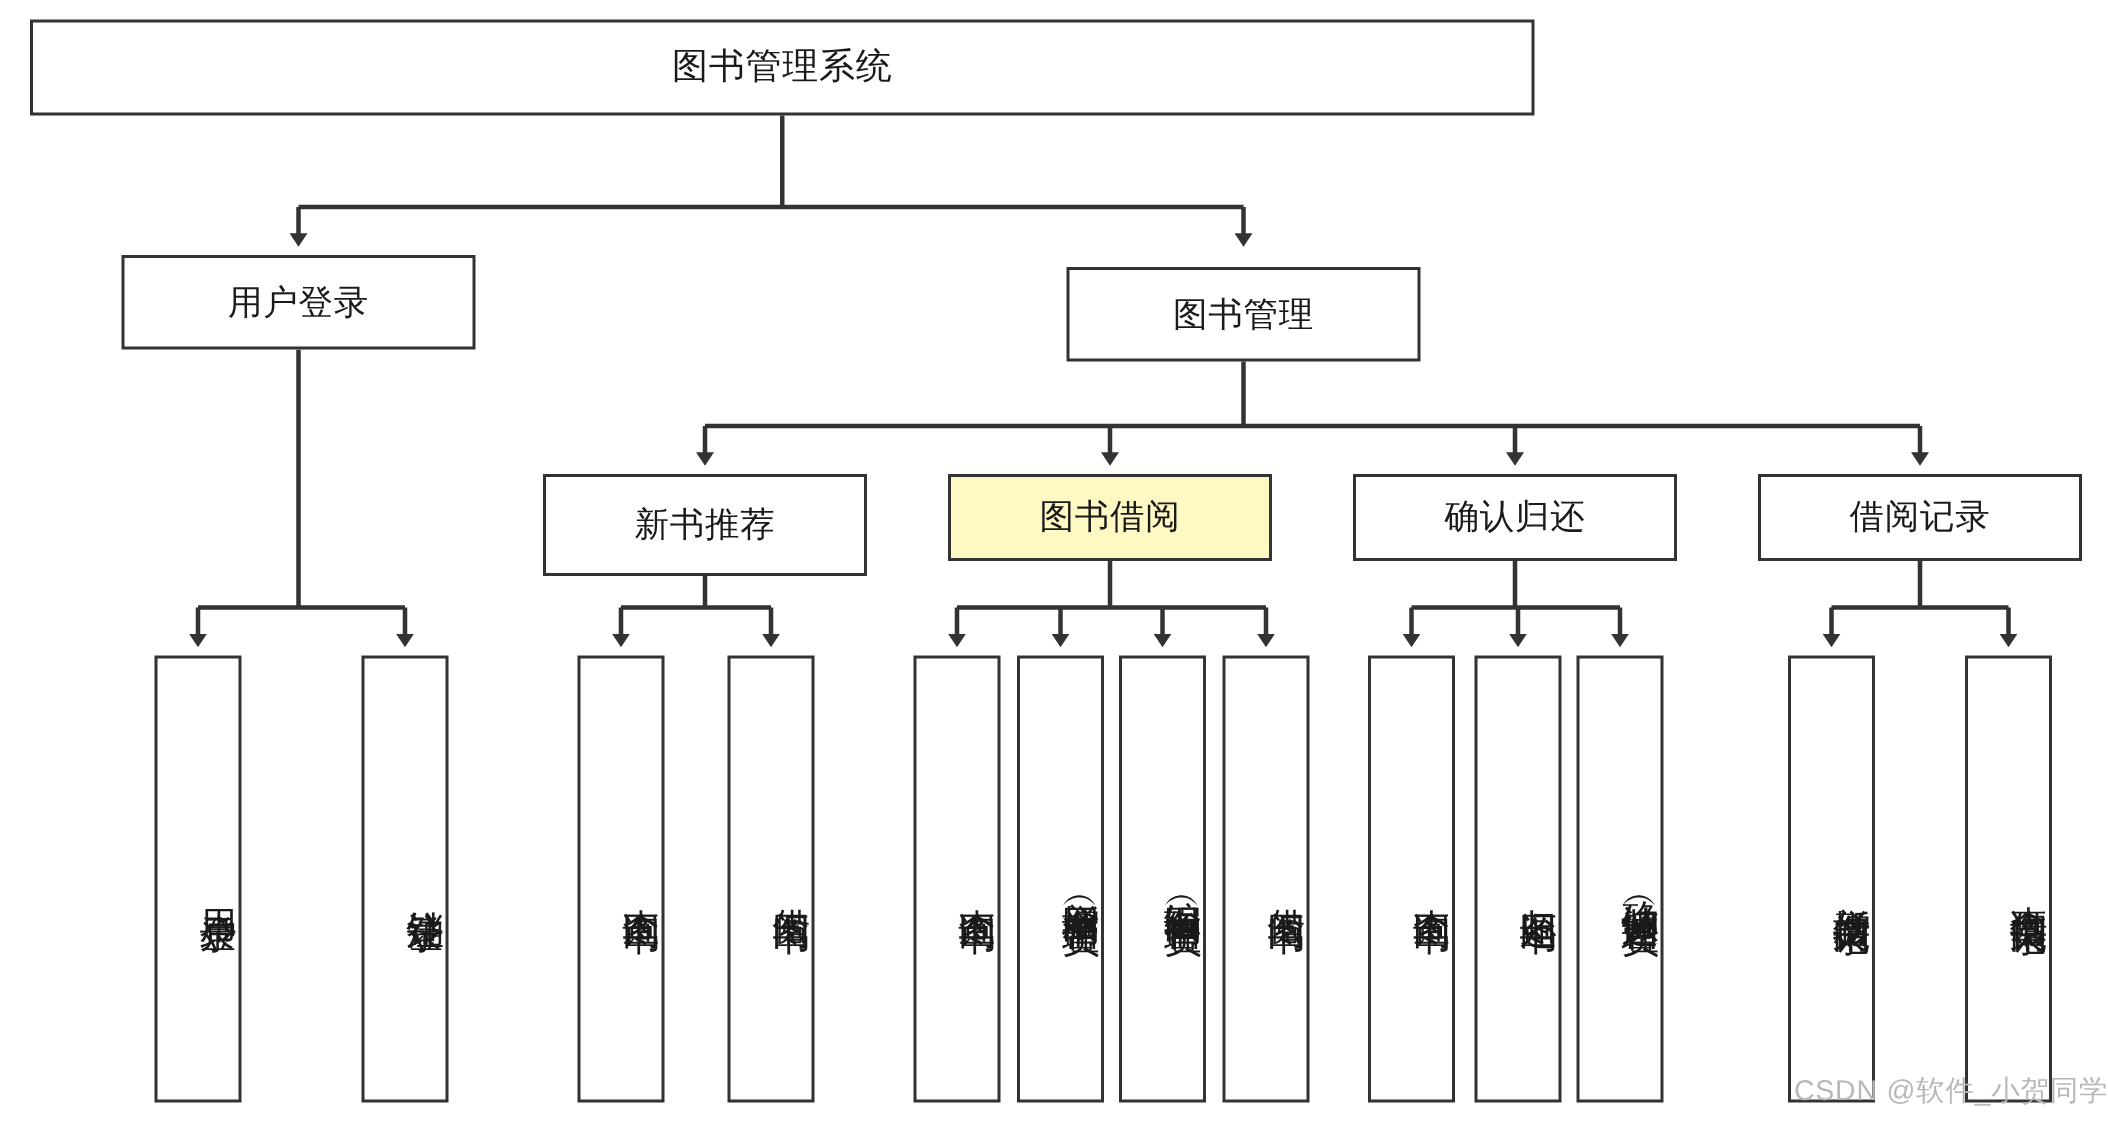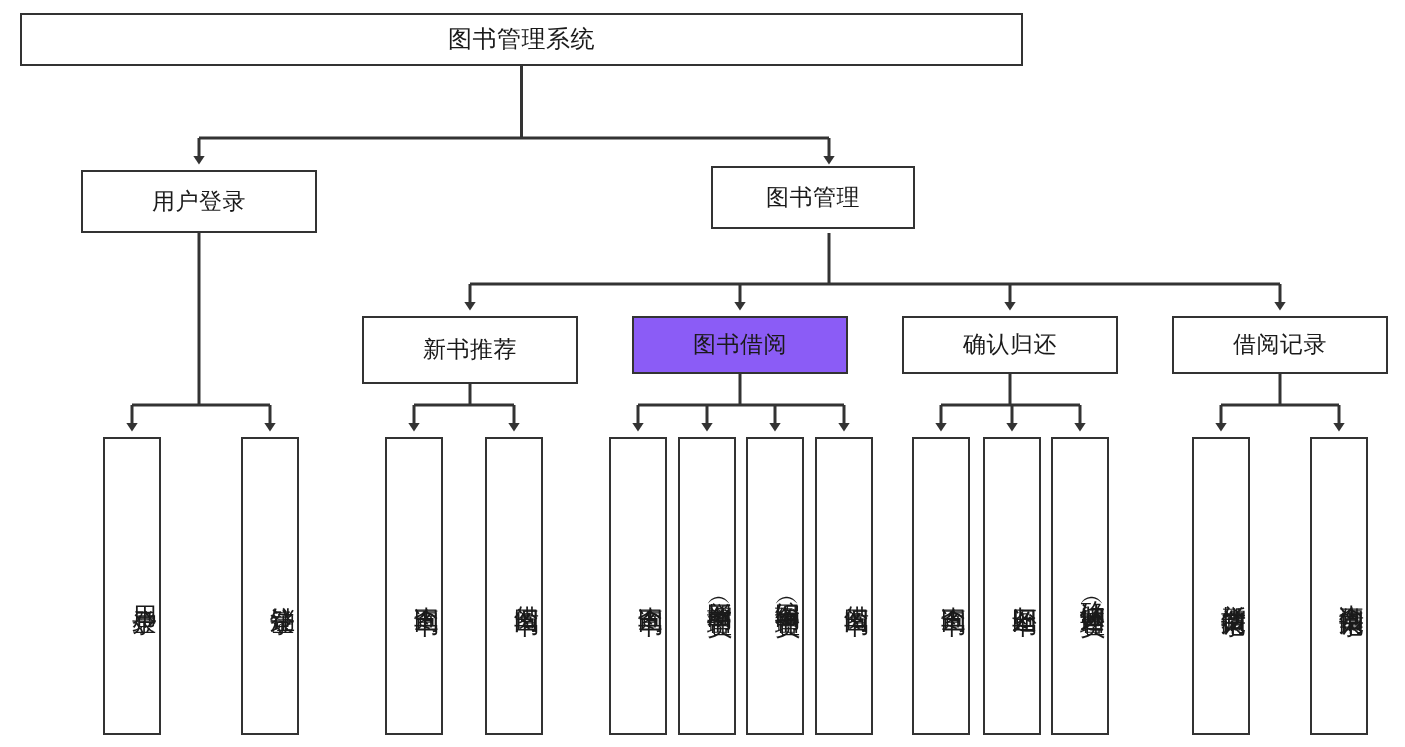--- a/index.html
+++ b/index.html
@@ -110,33 +110,33 @@
         <path d="M1012 405 L1012 424" stroke="#333333" stroke-width="3" fill="none" marker-end="url(#arrowhead)"></path>
         <path d="M1080 405 L1080 424" stroke="#333333" stroke-width="3" fill="none" marker-end="url(#arrowhead)"></path>
         <path d="M1280 374 L1280 405" stroke="#333333" stroke-width="3" fill="none"></path>
         <path d="M1221 405 L1339 405" stroke="#333333" stroke-width="3" fill="none"></path>
         <path d="M1221 405 L1221 424" stroke="#333333" stroke-width="3" fill="none" marker-end="url(#arrowhead)"></path>
         <path d="M1339 405 L1339 424" stroke="#333333" stroke-width="3" fill="none" marker-end="url(#arrowhead)"></path>
       </g>
   </svg>
 
   <div id="nodes-layer">
-      <div class="node horiz root" style="left: 20px; top: 13px; width: 1003px; height: 53px; border-color: rgb(51, 51, 51); background: rgb(255, 255, 255); color: rgb(26, 26, 26);">
+      <div class="node horiz root" style="left: 20px; top: 13px; width: 1003px; height: 64px; border-color: rgb(51, 51, 51); background: rgb(255, 255, 255); color: rgb(26, 26, 26);">
         <span class="label">图书管理系统</span>
       </div>
       <div class="node horiz" style="left: 81px; top: 170px; width: 236px; height: 63px; border-color: rgb(51, 51, 51); background: rgb(255, 255, 255); color: rgb(26, 26, 26);">
         <span class="label">用户登录</span>
       </div>
-      <div class="node horiz" style="left: 711px; top: 166px; width: 204px; height: 63px; border-color: rgb(51, 51, 51); background: rgb(255, 255, 255); color: rgb(26, 26, 26);">
+      <div class="node horiz" style="left: 711px; top: 178px; width: 236px; height: 63px; border-color: rgb(51, 51, 51); background: rgb(255, 255, 255); color: rgb(26, 26, 26);">
         <span class="label">图书管理</span>
       </div>
       <div class="node horiz" style="left: 362px; top: 316px; width: 216px; height: 68px; border-color: rgb(51, 51, 51); background: rgb(255, 255, 255); color: rgb(26, 26, 26);">
         <span class="label">新书推荐</span>
       </div>
-      <div class="node horiz" style="left: 632px; top: 316px; width: 216px; height: 58px; border-color: rgb(51, 51, 51); background: #8b5cf6; color: rgb(26, 26, 26);">
+      <div class="node horiz" style="left: 632px; top: 316px; width: 216px; height: 58px; border-color: rgb(51, 51, 51); background: #fef9c3; color: rgb(26, 26, 26);">
         <span class="label">图书借阅</span>
       </div>
       <div class="node horiz" style="left: 902px; top: 316px; width: 216px; height: 58px; border-color: rgb(51, 51, 51); background: rgb(255, 255, 255); color: rgb(26, 26, 26);">
         <span class="label">确认归还</span>
       </div>
       <div class="node horiz" style="left: 1172px; top: 316px; width: 216px; height: 58px; border-color: rgb(51, 51, 51); background: rgb(255, 255, 255); color: rgb(26, 26, 26);">
         <span class="label">借阅记录</span>
       </div>
       <div class="node vert" style="left: 103px; top: 437px; width: 58px; height: 298px; border-color: rgb(51, 51, 51); background: rgb(255, 255, 255); color: rgb(26, 26, 26);">
         <span class="label">用户登录</span>
@@ -172,14 +172,15 @@
         <span class="label">确认归还（管理员）</span>
       </div>
       <div class="node vert" style="left: 1192px; top: 437px; width: 58px; height: 298px; border-color: rgb(51, 51, 51); background: rgb(255, 255, 255); color: rgb(26, 26, 26);">
         <span class="label">新增借阅记录</span>
       </div>
       <div class="node vert" style="left: 1310px; top: 437px; width: 58px; height: 298px; border-color: rgb(51, 51, 51); background: rgb(255, 255, 255); color: rgb(26, 26, 26);">
         <span class="label">查询借阅记录</span>
       </div>
     </div>
 
+  <div class="watermark" style="left: 1196px; top: 714px; color: rgb(184, 184, 184);">CSDN @软件_小贺同学</div>
 
 </div>
 
 </body></html>

